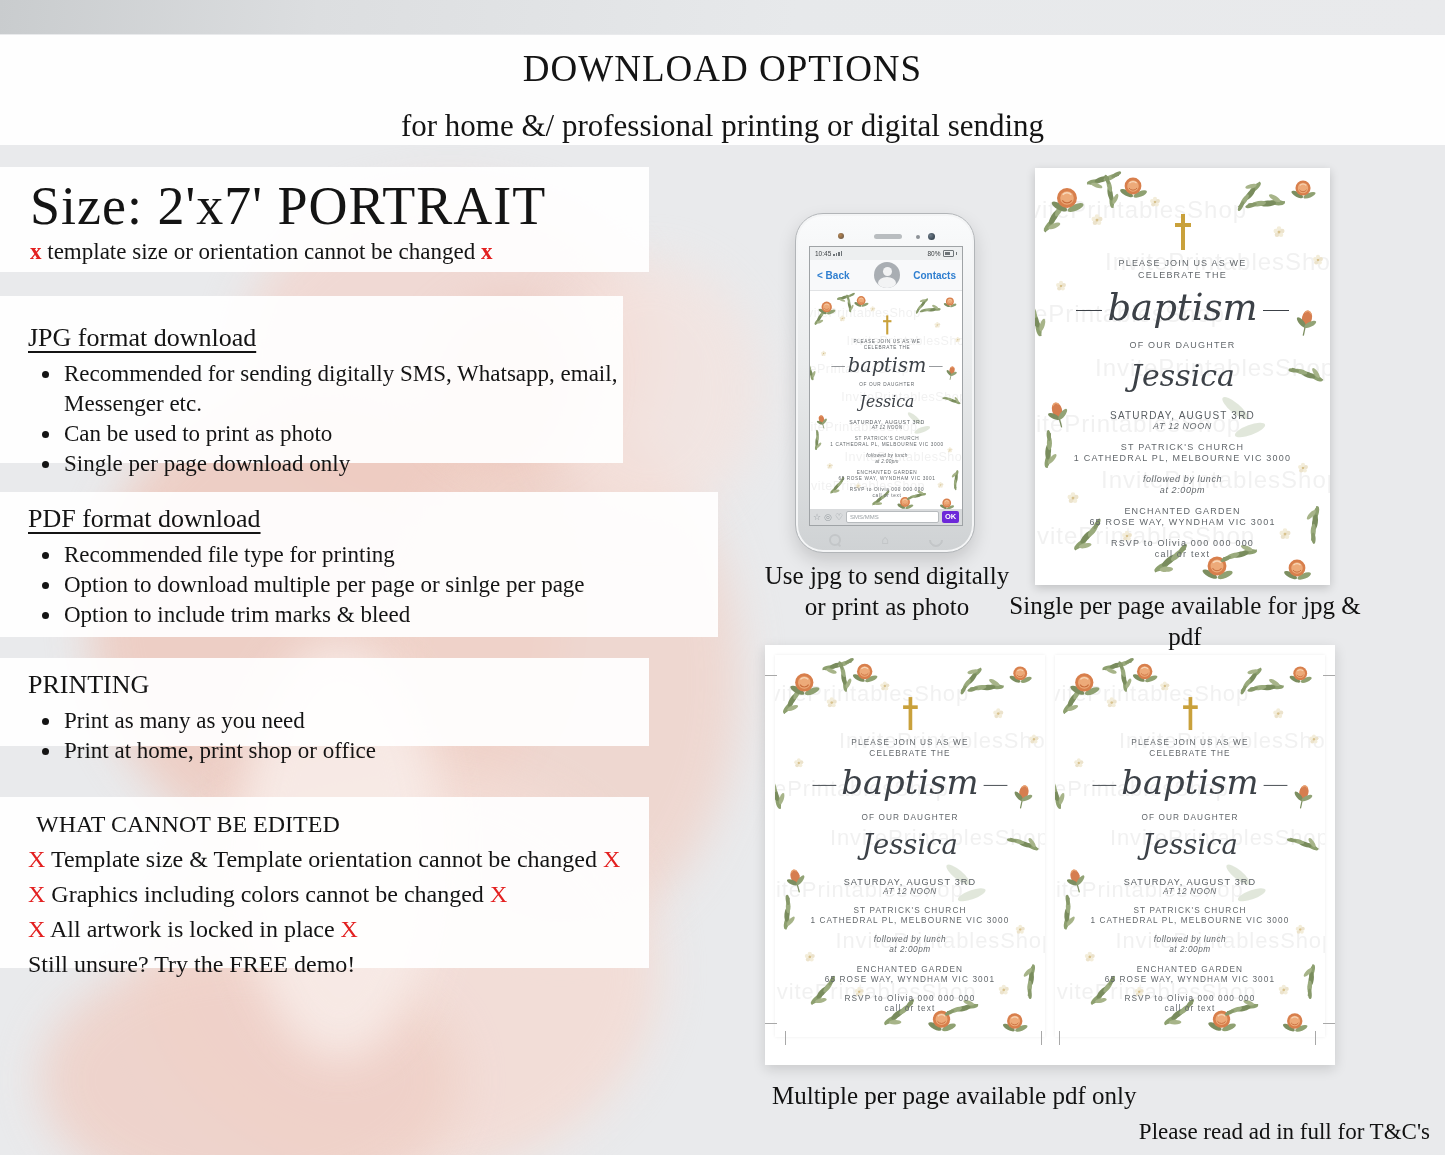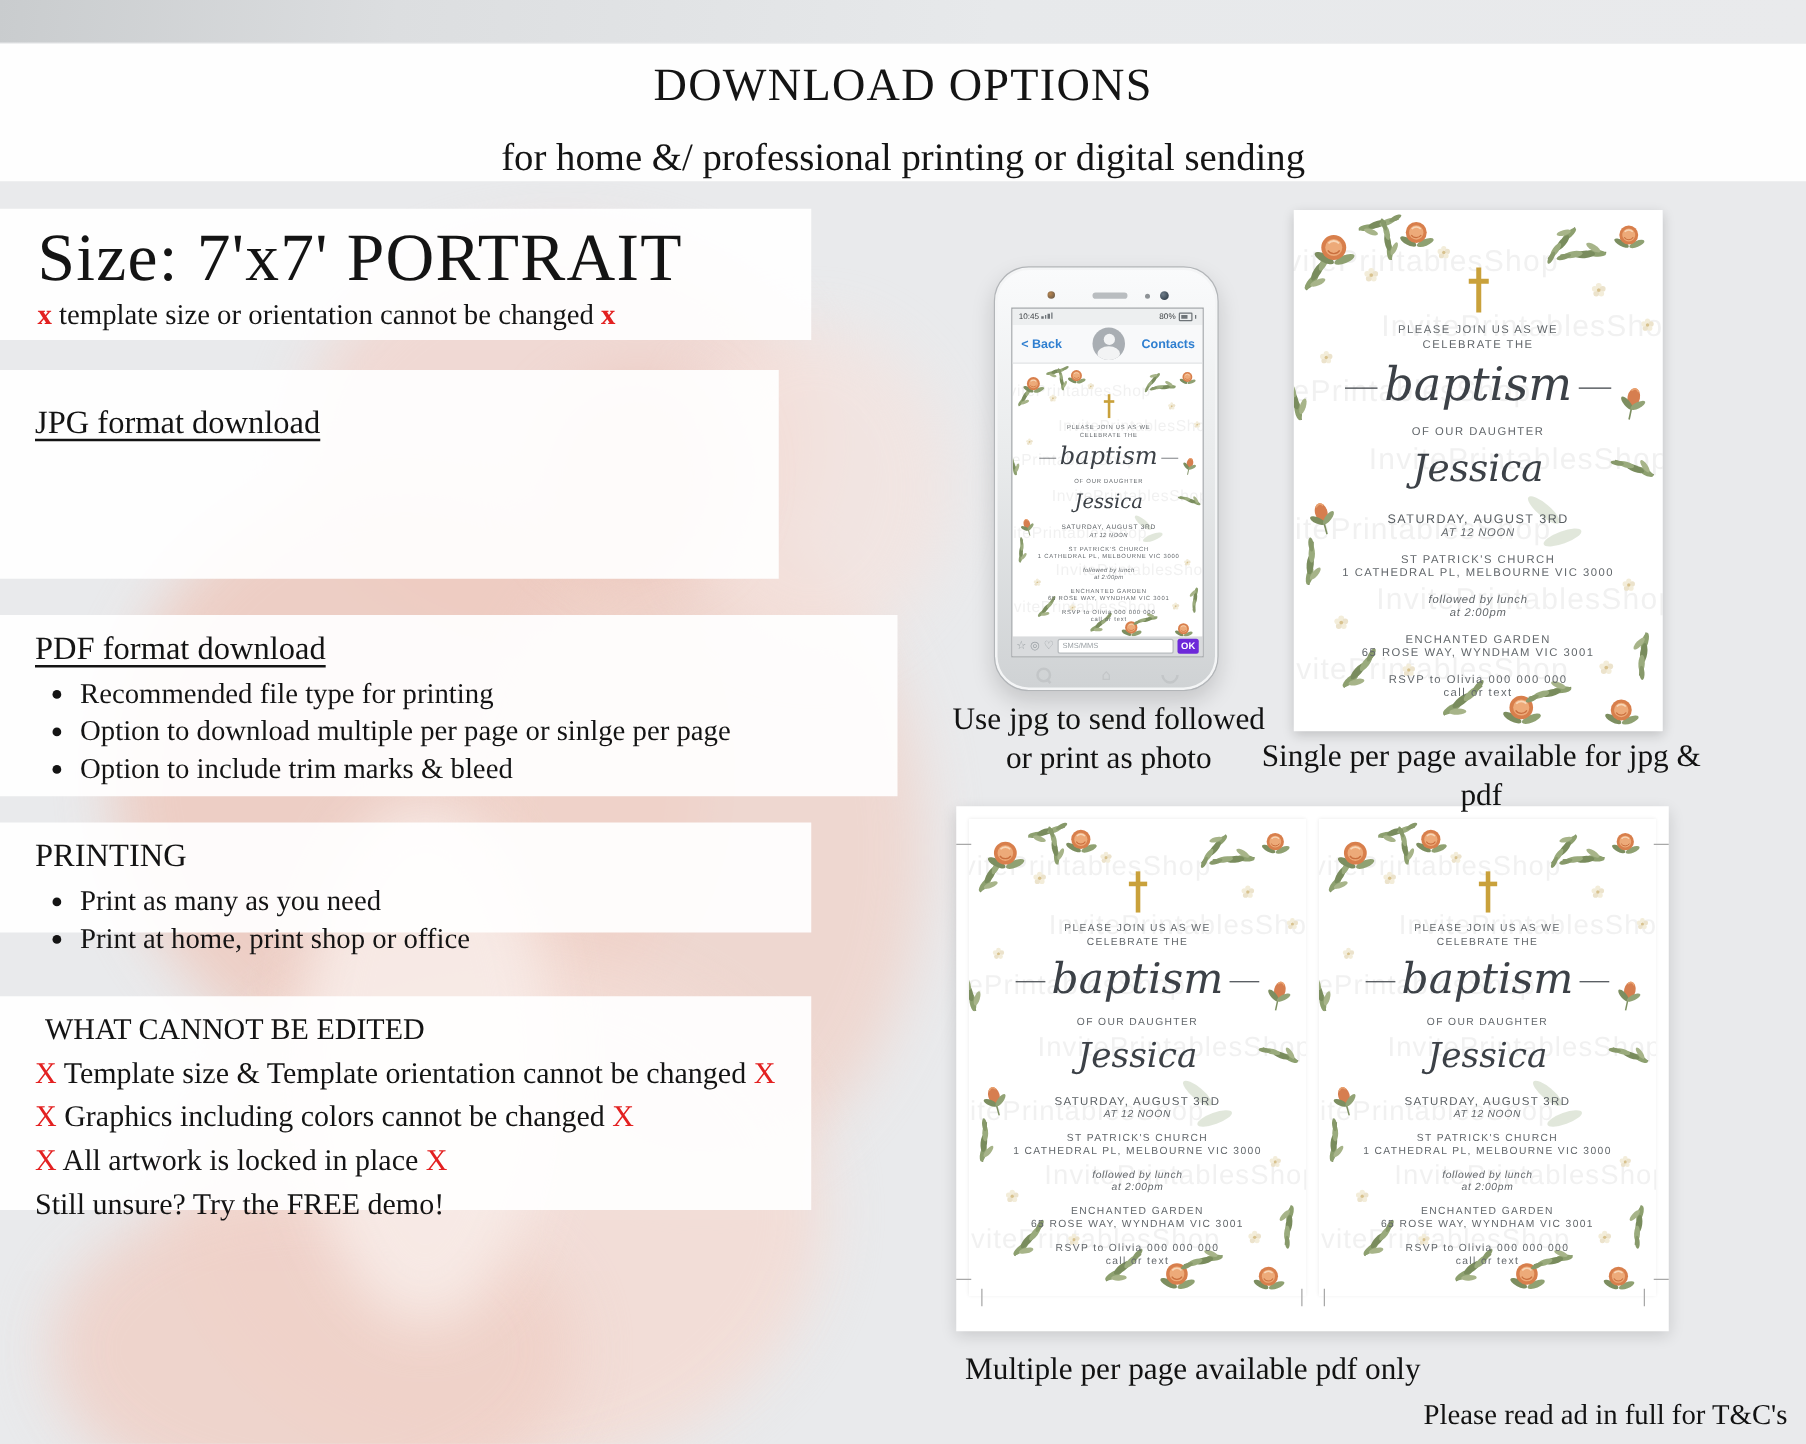--- a/index.html
+++ b/index.html
@@ -145,30 +145,35 @@
   <div class="flower f7"></div>
     <div class="flower f8"></div>
 </div>
 
 <div class="band band-header">
   <div class="page-title">DOWNLOAD OPTIONS</div>
   <div class="page-subtitle">for home &amp;/ professional printing or digital sending</div>
 </div>
 
 <div class="band band-size">
-  <div class="size-heading">Size: 7'x7' PORTRAIT</div>
+  <div class="size-heading">Size: 2'x7' PORTRAIT</div>
   <div class="size-note">
     <span class="rxb">x</span>
     <span>template size or orientation cannot be changed</span>
     <span class="rxb">x</span>
   </div>
 </div>
 
 <div class="band band-jpg">
   <div class="sec-heading">JPG format download</div>
+  <ul>
+    <li>Recommended for sending digitally SMS, Whatsapp, email, Messenger etc.</li>
+    <li>Can be used to print as photo</li>
+    <li>Single per page download only</li>
+  </ul>
 </div>
 
 <div class="band band-pdf">
   <div class="sec-heading">PDF format download</div>
   <ul>
     <li>Recommended file type for printing</li>
     <li>Option to download multiple per page or sinlge per page</li>
     <li>Option to include trim marks &amp; bleed</li>
   </ul>
 </div>
@@ -678,18 +683,18 @@
   <span class="trim h" style="right:0;top:30px;"></span>
   <span class="trim h" style="left:0;top:378px;"></span>
   <span class="trim h" style="right:0;top:378px;"></span>
   <span class="trim v" style="left:20px;top:386px;"></span>
   <span class="trim v" style="left:276px;top:386px;"></span>
   <span class="trim v" style="left:294px;top:386px;"></span>
   <span class="trim v" style="left:550px;top:386px;"></span>
 </div>
 
 <div class="cap cap-phone">
-  <div>Use jpg to send followed</div>
+  <div>Use jpg to send digitally</div>
   <div>or print as photo</div>
 </div>
 <div class="cap cap-single">Single per page available for jpg &amp; pdf</div>
 <div class="cap cap-multi">Multiple per page available pdf only</div>
 <div class="cap cap-footer">Please read ad in full for T&amp;C's</div>
 
 </body></html>

